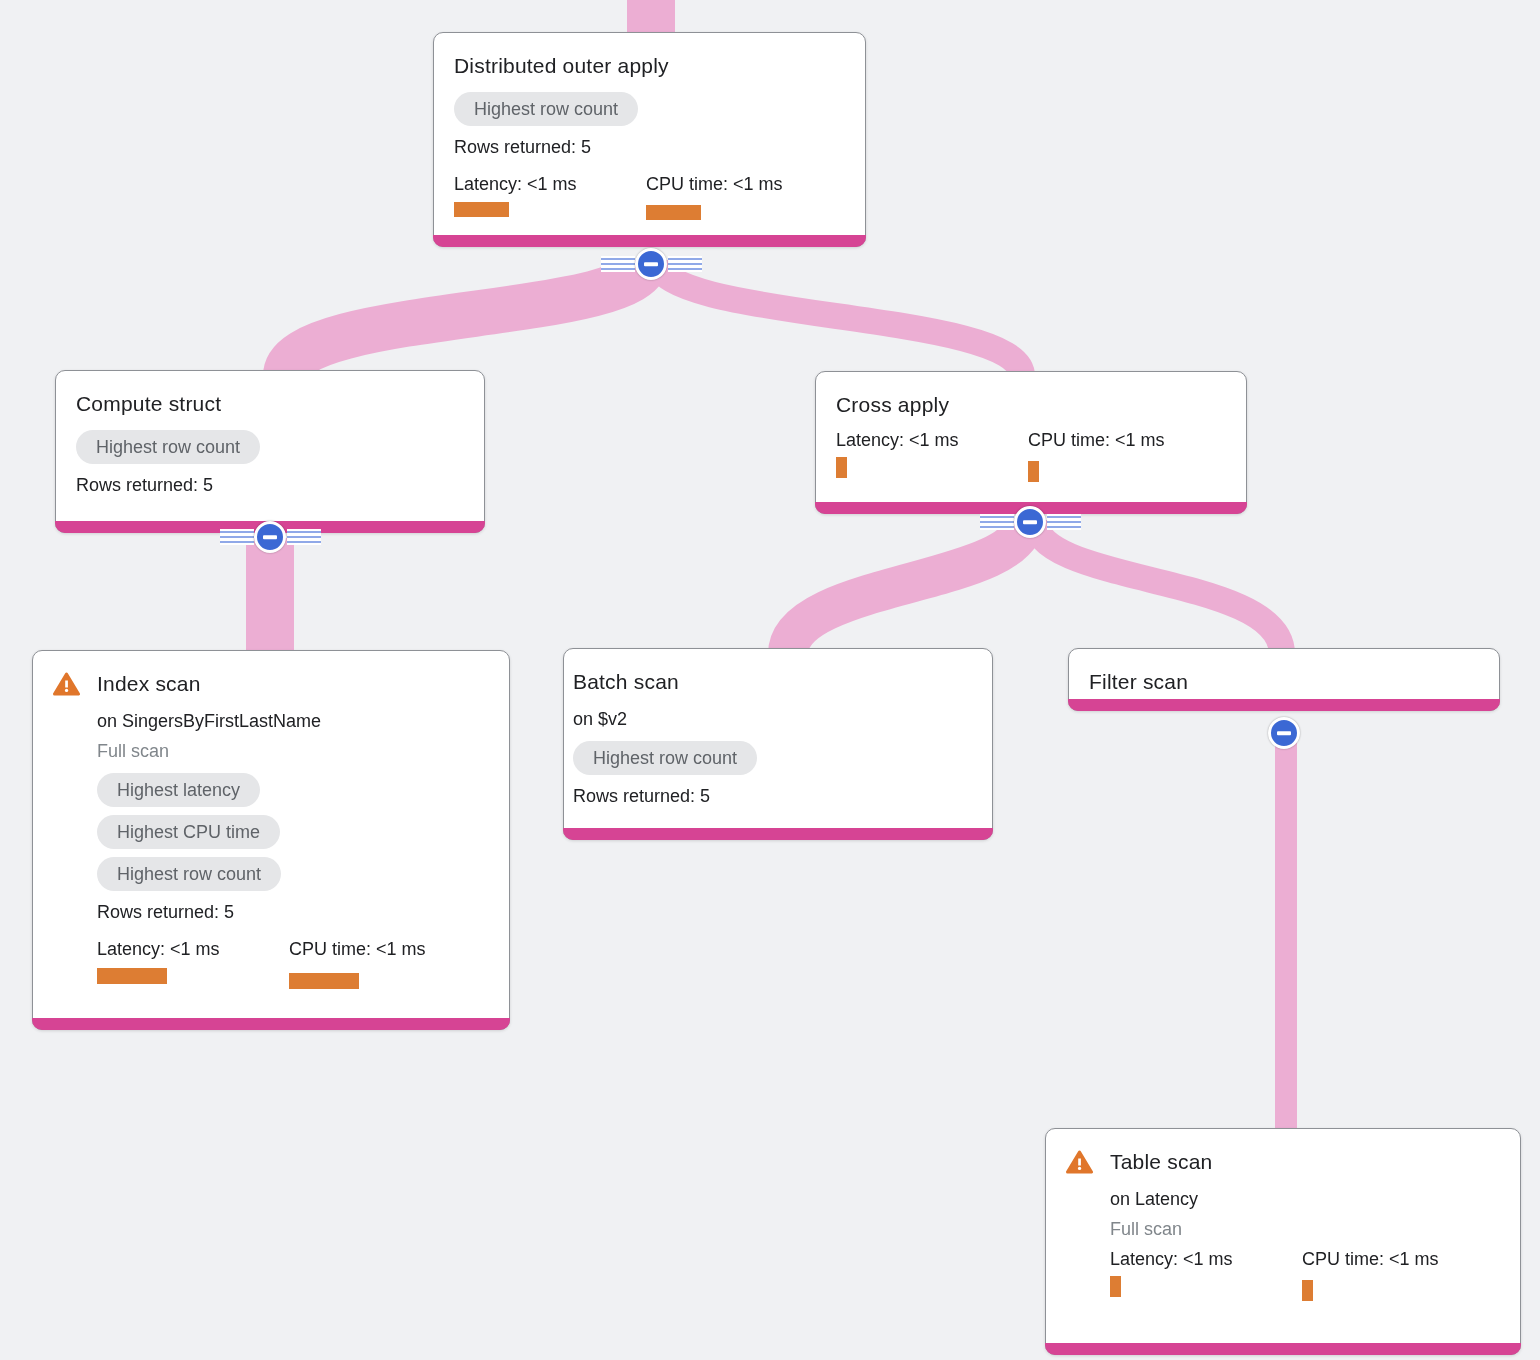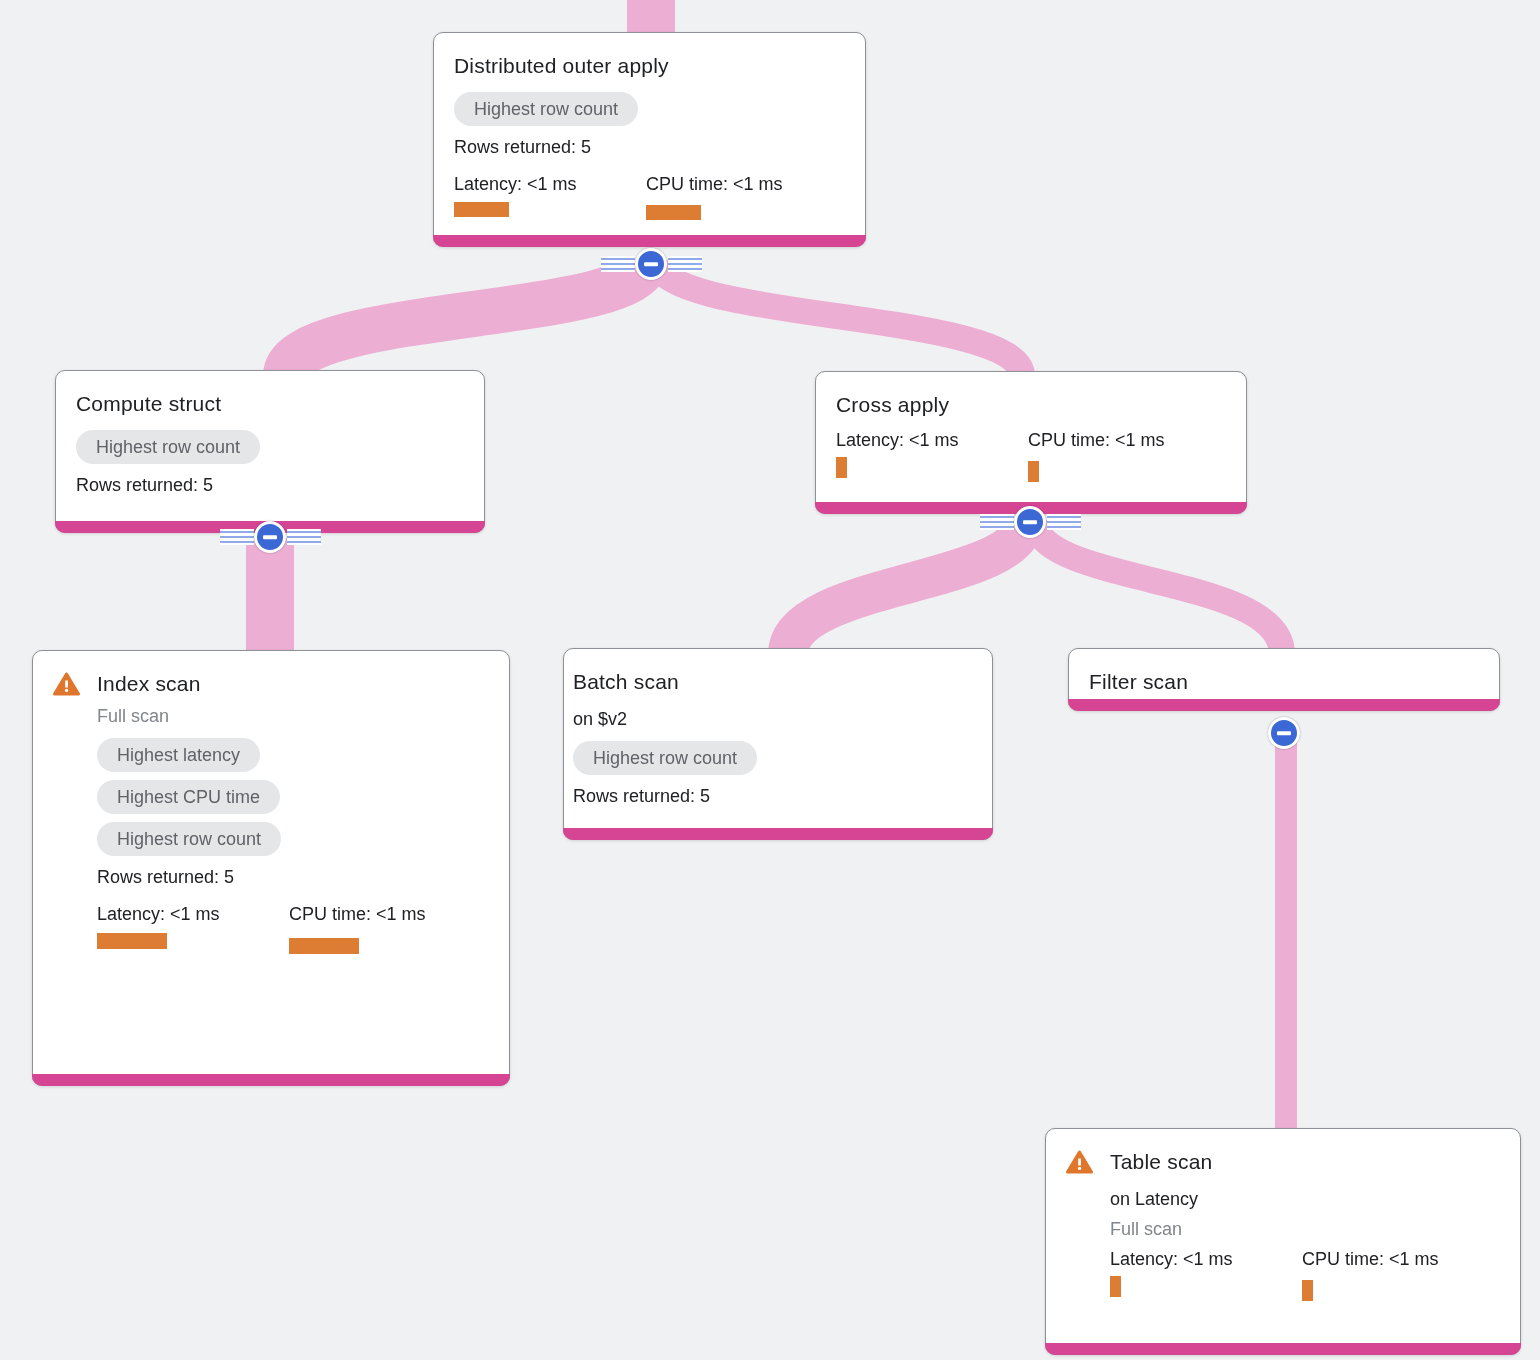--- a/index.html
+++ b/index.html
@@ -37,21 +37,21 @@
   .mbar{background:#DD7D33;}
   .mbar.wide{width:55px;height:15px;margin-top:7px;}
   .mbar.wide2{width:70px;height:16px;margin-top:8px;}
   .mbar.small{width:11px;height:21px;margin-top:6px;}
   .indent{margin-left:44px;}
 
   
   #n-dist  {left:433px; top:32px;  width:433px; height:215px;}
   #n-comp  {left:55px;  top:370px; width:430px; height:163px;}
   #n-cross {left:815px; top:371px; width:432px; height:143px;}
-  #n-index {left:32px;  top:650px; width:478px; height:436px;}
+  #n-index {left:32px;  top:650px; width:478px; height:380px;}
   #n-batch {left:563px; top:648px; width:430px; height:192px;padding-left:9px;}
   #n-filter{left:1068px;top:648px; width:432px; height:63px;}
   #n-table {left:1045px;top:1128px;width:476px; height:227px;}
 
   
   .collapse{
     position:absolute;z-index:4;width:26px;height:26px;border-radius:50%;
     background:#3B68D4;border:3px solid #FFFFFF;box-sizing:content-box;
     box-shadow:0 0 2px rgba(0,0,0,.35);cursor:pointer;
   }
@@ -138,20 +138,21 @@
 <div class="node" id="n-index">
   <div class="title-row">
     <svg class="warn" viewBox="0 0 27 24">
       <path d="M13.5 2 L25.5 22 H1.5 Z" fill="#E0762B" stroke="#E0762B" stroke-width="3" stroke-linejoin="round"></path>
       <rect x="12.2" y="8.5" width="2.7" height="7" fill="#FFFFFF"></rect>
       <circle cx="13.55" cy="18.4" r="1.65" fill="#FFFFFF"></circle>
     </svg>
     <div class="title">Index scan</div>
   </div>
   <div class="indent">
+    <div class="subtitle">on SingersByFirstLastName</div>
     <div class="fullscan">Full scan</div>
     <div class="badge-row">
       <span class="badge">Highest latency</span>
     </div>
     <div class="badge-row" style="margin-top:8px;">
       <span class="badge">Highest CPU time</span>
     </div>
     <div class="badge-row" style="margin-top:8px;">
       <span class="badge">Highest row count</span>
     </div>

